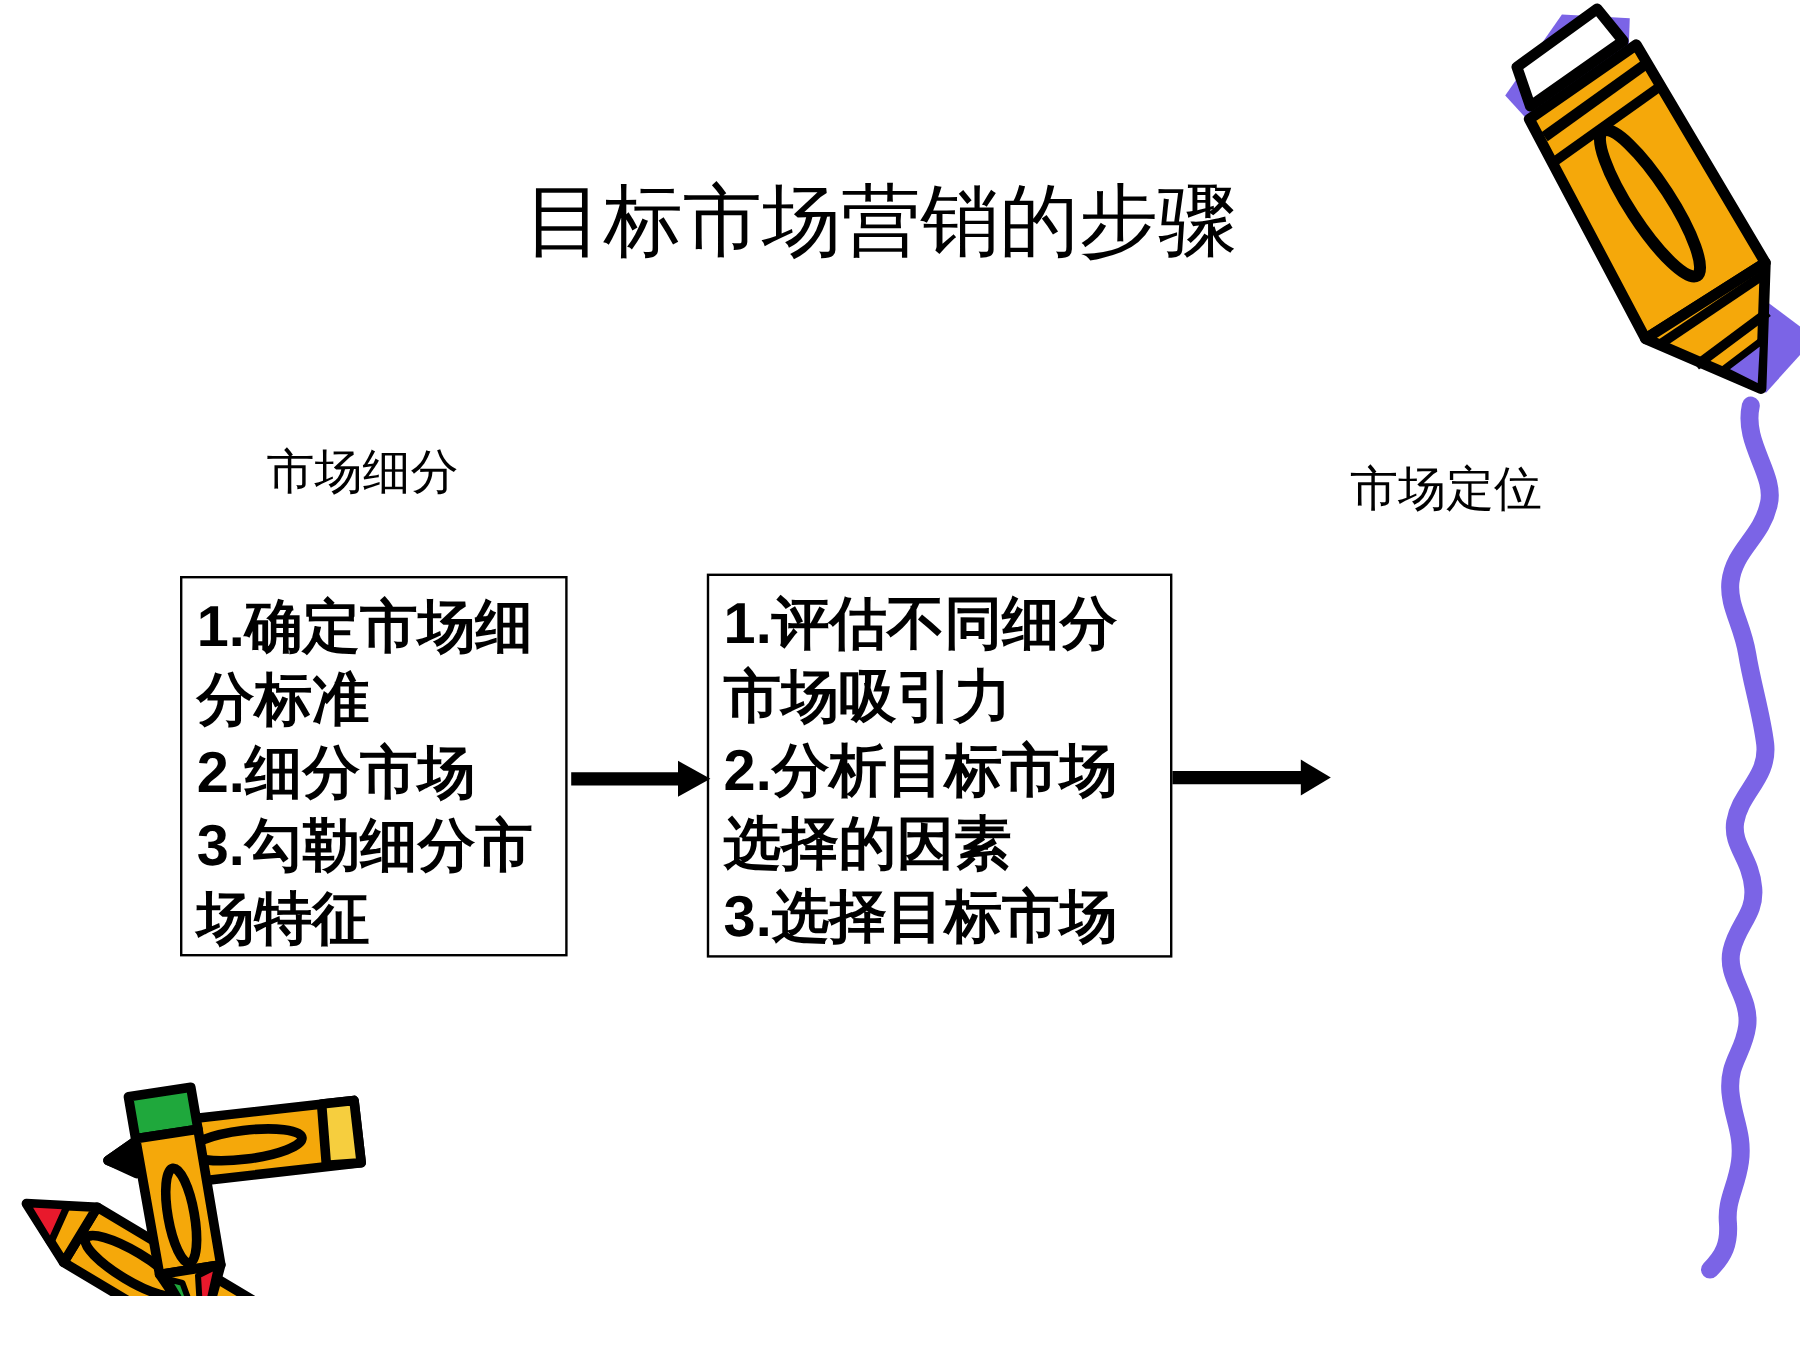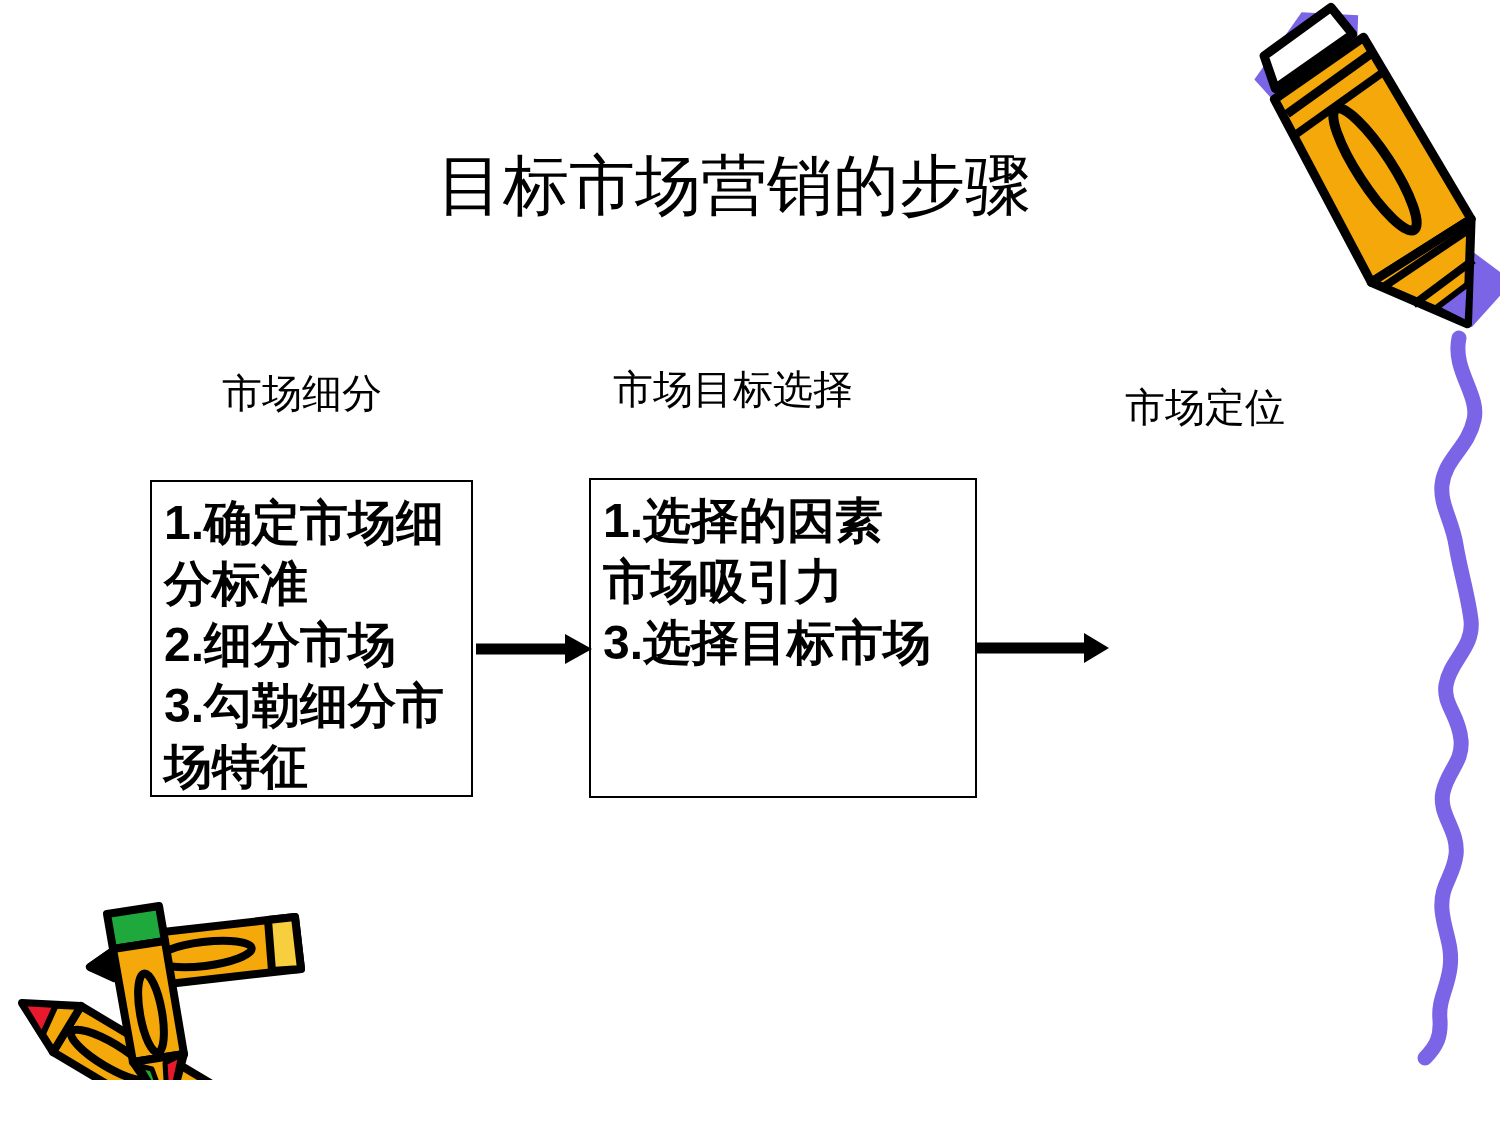--- a/index.html
+++ b/index.html
@@ -25,33 +25,34 @@
   svg{display:block;}
 </style>
 </head>
 <body>
 
 <div class="slide">
 
   <div class="abs title">目标市场营销的步骤</div>
 
   <div class="abs col-header hdr0">市场细分</div>
-  <div class="abs col-header hdr1">市场目标选择</div>
   <div class="abs col-header hdr2">市场定位</div>
 
   <div class="abs stepbox box0">
       <p class="item"><span class="num">1.</span><span class="txt">确定市场细
 分标准</span></p>
       <p class="item"><span class="num">2.</span><span class="txt">细分市场</span></p>
       <p class="item"><span class="num">3.</span><span class="txt">勾勒细分市
 场特征</span></p>
     </div>
   <div class="abs stepbox box1">
-      <p class="item"><span class="num">1.</span><span class="txt">选择的因素
+      <p class="item"><span class="num">1.</span><span class="txt">评估不同细分
 市场吸引力</span></p>
+      <p class="item"><span class="num">2.</span><span class="txt">分析目标市场
+选择的因素</span></p>
       <p class="item"><span class="num">3.</span><span class="txt">选择目标市场</span></p>
     </div>
 
   <svg class="abs" style="left:473px;top:630px;" width="122" height="40" viewBox="0 0 122 40">
     <line x1="3" y1="19" x2="96" y2="19" stroke="#000" stroke-width="11"></line>
     <polygon points="92,4 92,34 119,19" fill="#000"></polygon>
   </svg>
   <svg class="abs" style="left:975px;top:628px;" width="136" height="40" viewBox="0 0 136 40">
     <line x1="2" y1="20" x2="113" y2="20" stroke="#000" stroke-width="11"></line>
     <polygon points="109,5 109,35 134,20" fill="#000"></polygon>

